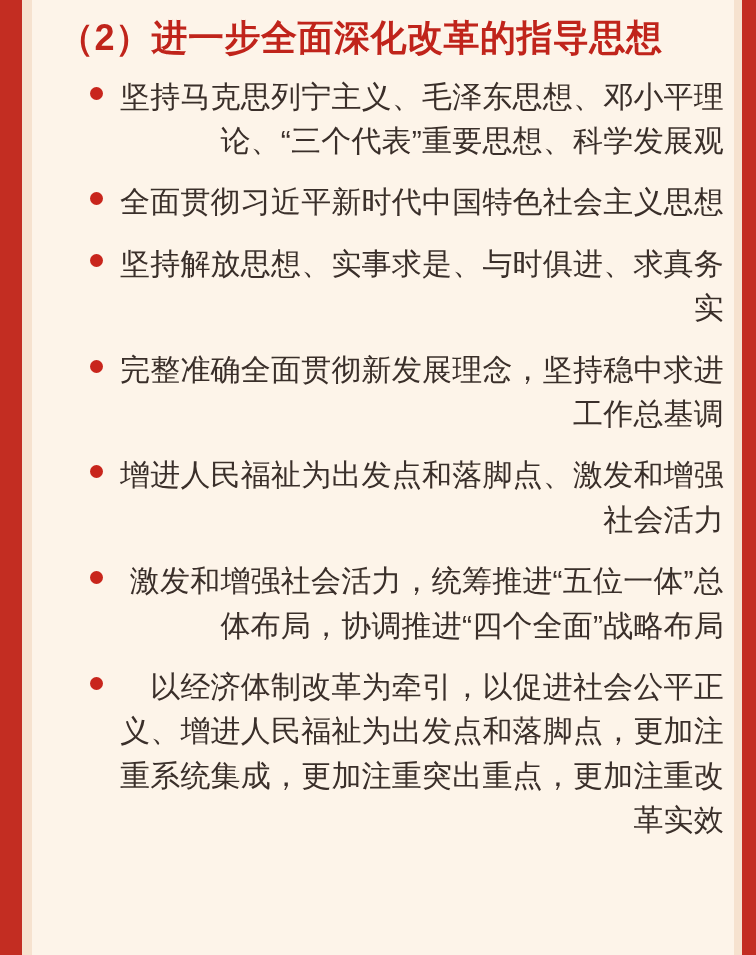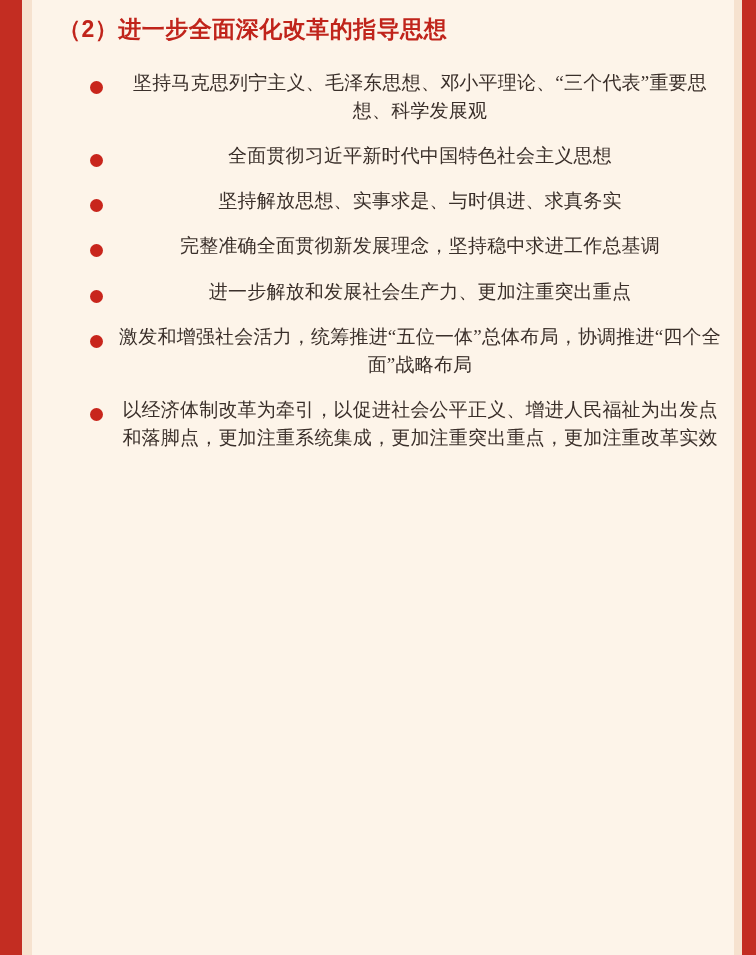--- a/index.html
+++ b/index.html
@@ -58,43 +58,42 @@
   .content {
     position: absolute;
     left: 46px;
     right: 32px;
     top: 0;
     bottom: 0;
     padding: 8px 0 0 0;
     box-sizing: border-box;
   }
   .section-title {
-    font-size: 23px;
+    font-size: 36px;
     font-weight: bold;
     color: #c0241b;
     letter-spacing: 0.5px;
     line-height: 1.35;
-    margin: 6px 0 24px 12px;
+    margin: 6px 0 12px 12px;
     font-family: "Liberation Sans", sans-serif;
   }
   ul.bullets {
     list-style: none;
     margin: 0;
     padding: 0 0 0 44px;
   }
   ul.bullets li {
     position: relative;
-    font-size: 19px;
+    font-size: 30px;
     line-height: 1.48;
     color: #3a2f2a;
     margin-bottom: 17px;
     padding-left: 26px;
     letter-spacing: 0.2px;
-    text-align: center;
-    font-family: Liberation Serif, serif;
+    text-align: right;
   }
   ul.bullets li .dot {
     position: absolute;
     left: 0;
     top: 12px;
     width: 13px;
     height: 13px;
     border-radius: 50%;
     background: #c8251c;
   }
@@ -128,21 +127,21 @@
       <li>
         <span class="dot"></span>
         <span class="txt">坚持解放思想、实事求是、与时俱进、求真务实</span>
       </li>
       <li>
         <span class="dot"></span>
         <span class="txt">完整准确全面贯彻新发展理念，坚持稳中求进工作总基调</span>
       </li>
       <li>
         <span class="dot"></span>
-        <span class="txt">进一步解放和发展社会生产力、更加注重突出重点</span>
+        <span class="txt">增进人民福祉为出发点和落脚点、激发和增强社会活力</span>
       </li>
       <li>
         <span class="dot"></span>
         <span class="txt">激发和增强社会活力，统筹推进“五位一体”总体布局，协调推进“四个全面”战略布局</span>
       </li>
       <li>
         <span class="dot"></span>
         <span class="txt">以经济体制改革为牵引，以促进社会公平正义、增进人民福祉为出发点和落脚点，更加注重系统集成，更加注重突出重点，更加注重改革实效</span>
       </li>
     </ul>

